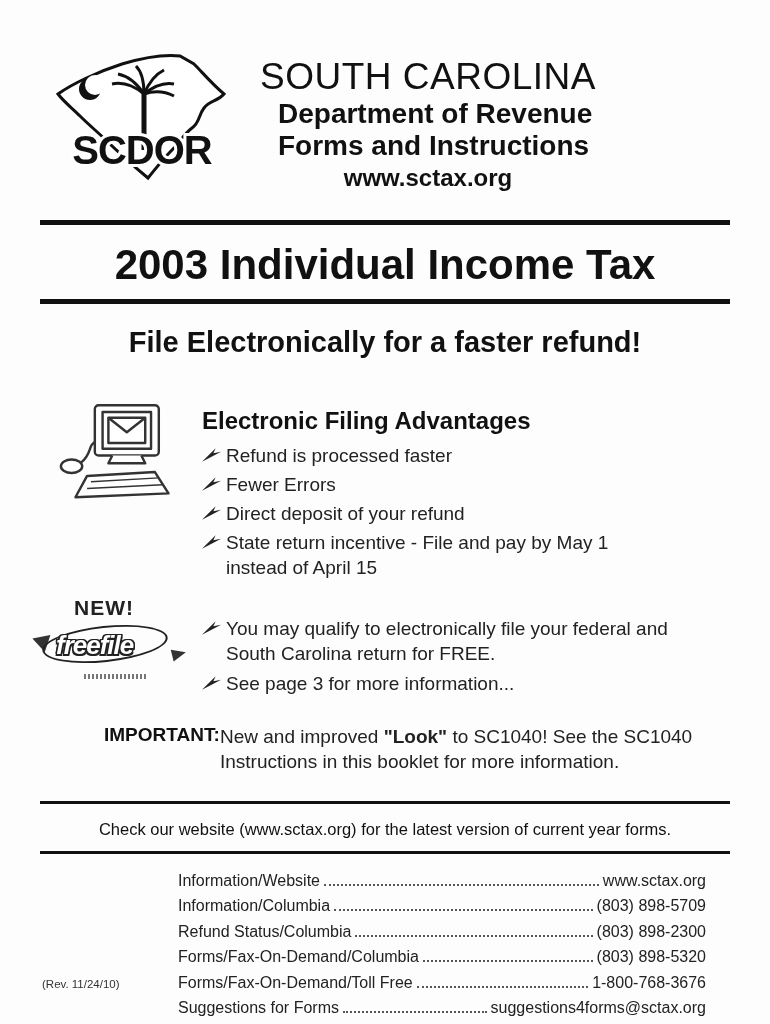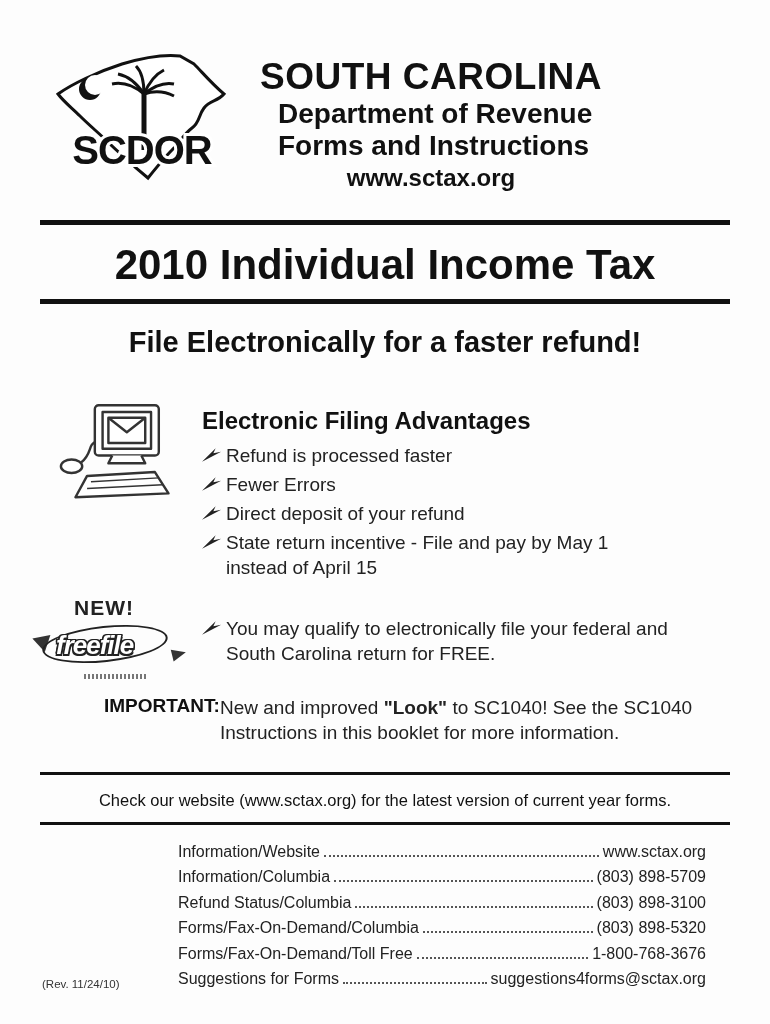--- a/index.html
+++ b/index.html
@@ -7,21 +7,21 @@
   body { font-family:"Liberation Sans", sans-serif; color:#111; }
   .page {
     position:relative; width:770px; height:1024px; margin:0 auto;
     background:#fdfdfd; overflow:hidden;
   }
 
   
   .masthead { display:flex; padding:42px 40px 0 52px; }
   .logo-wrap { width:180px; flex:0 0 180px; }
   .masthead-text { margin-left:28px; padding-top:14px; }
-  .mh-title { font-size:37px; font-weight:bold; letter-spacing:0.5px; }
+  .mh-title { font-size:37px; font-weight:normal; letter-spacing:0.5px; }
   .mh-sub   { font-size:28px; font-weight:bold; padding-left:18px; line-height:1.15; }
   .mh-site  { font-size:24px; font-weight:bold; text-align:center; margin-top:2px; }
 
   
   .rule { border:none; margin:0 40px; }
   .rule.thick { border-top:5px solid #111; }
   .rule.mid   { border-top:3px solid #111; }
   .r1 { margin-top:22px; }
   .r2 { margin-top:10px; }
   .r3 { margin-top:26px; }
@@ -113,21 +113,21 @@
     <div class="masthead-text">
       <div class="mh-title">SOUTH CAROLINA</div>
       <div class="mh-sub">Department of Revenue</div>
       <div class="mh-sub">Forms and Instructions</div>
       <div class="mh-site">www.sctax.org</div>
     </div>
   </header>
 
   <hr class="rule thick r1">
 
-  <h1 class="main-title">2010 Individual Income Tax</h1>
+  <h1 class="main-title">2003 Individual Income Tax</h1>
 
   <hr class="rule thick r2">
 
   <h2 class="tagline">File Electronically for a faster refund!</h2>
 
   <section class="section sec-efile">
     <h3 class="sec-head">Electronic Filing Advantages</h3>
 
     <div class="bullet-row">
       <span class="bullet-icon">
@@ -182,20 +182,28 @@
   <section class="section sec-free">
 
     <div class="bullet-row">
       <span class="bullet-icon">
         <svg width="20" height="15" viewBox="0 0 22 16">
             <path d="M0 15 L21 4 L12.5 5.5 L15 0 Z" fill="#222"></path>
           </svg>
       </span>
       <span class="bullet-text">You may qualify to electronically file your federal and South Carolina return for FREE.</span>
     </div>
+    <div class="bullet-row">
+      <span class="bullet-icon">
+        <svg width="20" height="15" viewBox="0 0 22 16">
+            <path d="M0 15 L21 4 L12.5 5.5 L15 0 Z" fill="#222"></path>
+          </svg>
+      </span>
+      <span class="bullet-text">See page 3 for more information...</span>
+    </div>
   </section>
 
   <div class="freefile-badge">
     <div class="ff-new">NEW!</div>
     <div class="ff-oval-wrap">
       <div class="ff-arrow"></div>
       <div class="ff-oval"></div>
       <div class="ff-name">freefile</div>
       <div class="ff-tail"></div>
     </div>
@@ -223,21 +231,21 @@
       <span class="c-value">www.sctax.org</span>
     </div>
     <div class="contact-row">
       <span class="c-label">Information/Columbia</span>
       <span class="c-leader"></span>
       <span class="c-value">(803) 898-5709</span>
     </div>
     <div class="contact-row">
       <span class="c-label">Refund Status/Columbia</span>
       <span class="c-leader"></span>
-      <span class="c-value">(803) 898-3100</span>
+      <span class="c-value">(803) 898-2300</span>
     </div>
     <div class="contact-row">
       <span class="c-label">Forms/Fax-On-Demand/Columbia</span>
       <span class="c-leader"></span>
       <span class="c-value">(803) 898-5320</span>
     </div>
     <div class="contact-row">
       <span class="c-label">Forms/Fax-On-Demand/Toll Free</span>
       <span class="c-leader"></span>
       <span class="c-value">1-800-768-3676</span>

